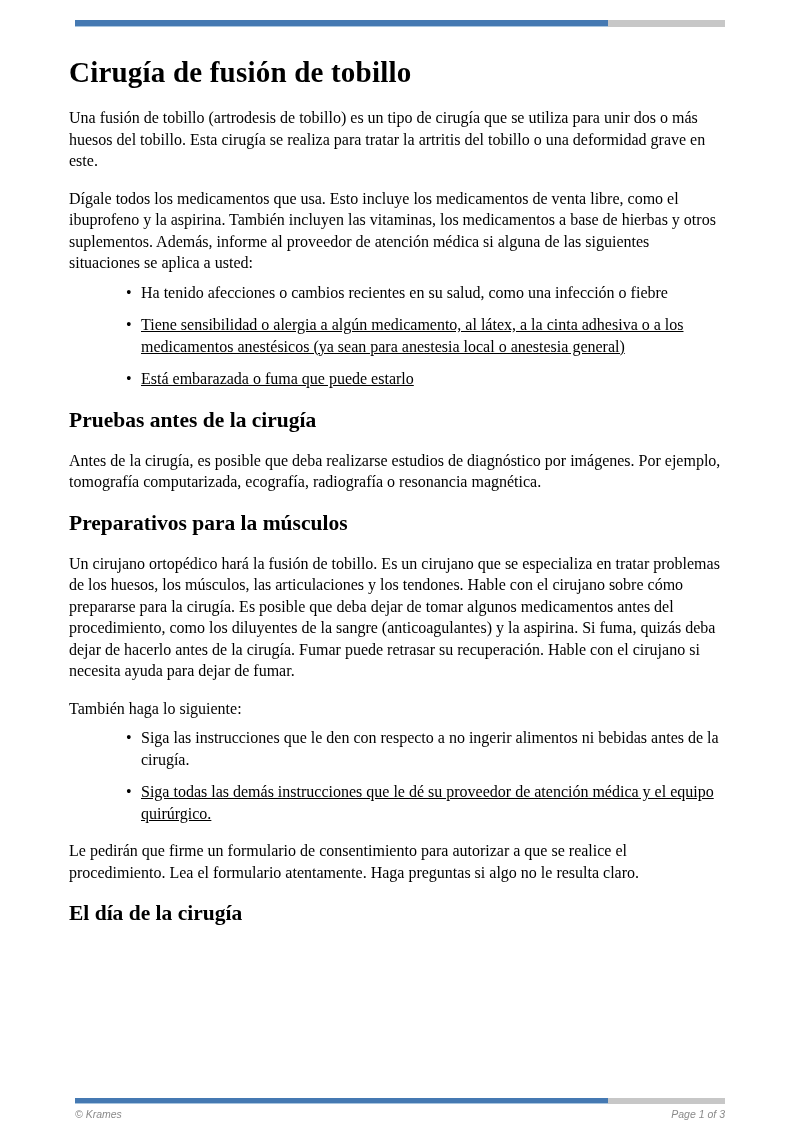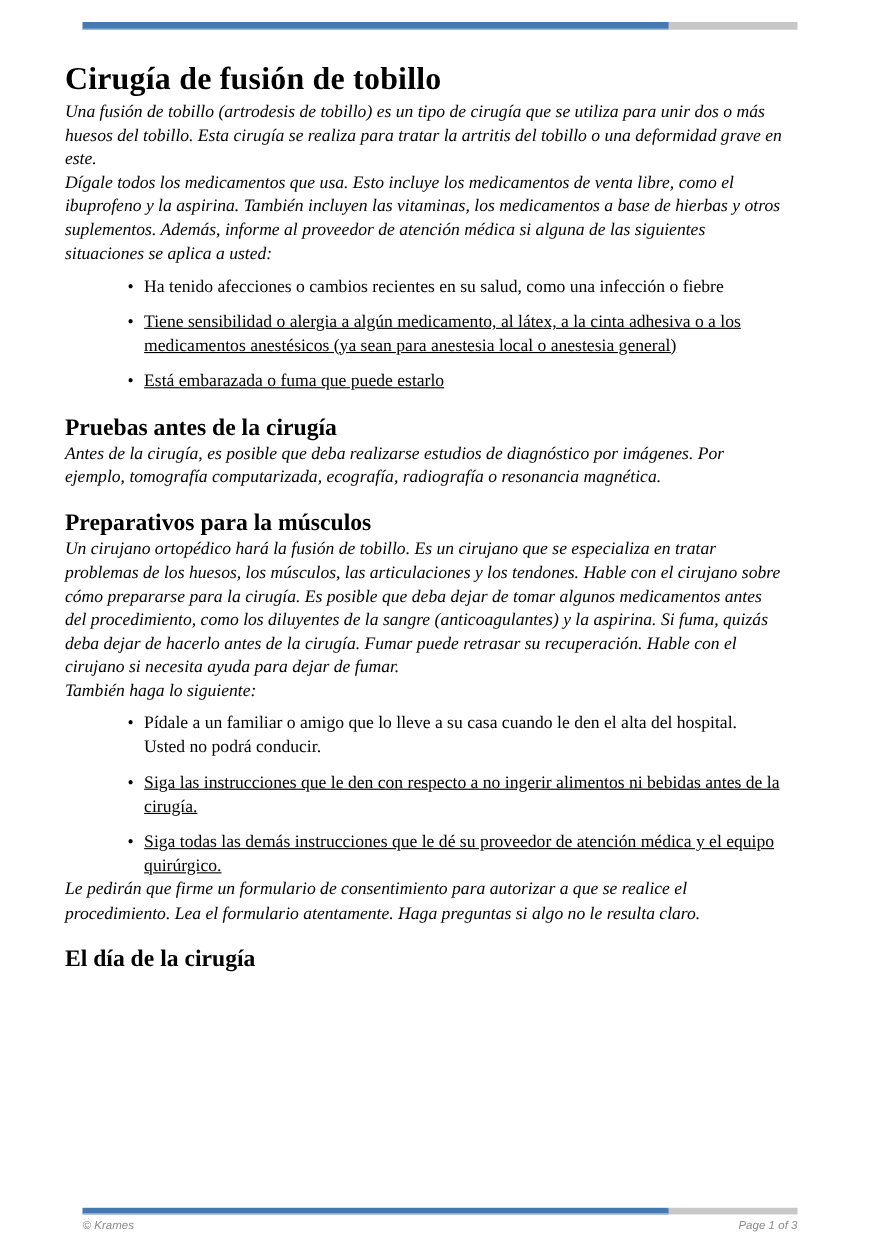--- a/index.html
+++ b/index.html
@@ -22,41 +22,40 @@
   .rule {
     display: flex;
     width: 100%;
   }
   .rule-top { position: absolute; top: 20px; left: 75px; width: 650px; height: 7px; }
   .rule-blue { width: 82%; height: 100%; background: var(--accent_blue); border-bottom: 1px solid #a8c4de; }
   .rule-gray { flex: 1; height: 100%; background: var(--bar_gray); }
   .content {
     position: absolute;
     top: 27px;
-    left: 59px;
+    left: 69px;
     width: 652px;
   }
   h1.doc-title {
     font-size: 29px;
     line-height: 38px;
     font-weight: bold;
     margin-top: 26px;
     letter-spacing: 0.2px;
   }
   h2.section-heading {
     font-size: 21.5px;
     line-height: 27px;
     font-weight: bold;
     margin-top: 17px;
   }
   p.body-par {
     font-size: 16px;
     line-height: 21.5px;
-    margin-top: 0;
-    font-style: italic;
+    margin-top: 16px;
   }
   ul.bullet-list {
     list-style: none;
     margin-top: 8px;
     padding-left: 72px;
   }
   ul.bullet-list li {
     position: relative;
     font-size: 16px;
     line-height: 21.5px;
@@ -109,21 +108,20 @@
       <li>Está embarazada o fuma que puede estarlo</li>
     </ul>
 
     <h2 class="section-heading">Pruebas antes de la cirugía</h2>
     <p class="body-par">Antes de la cirugía, es posible que deba realizarse estudios de diagnóstico por imágenes. Por ejemplo, tomografía computarizada, ecografía, radiografía o resonancia magnética.</p>
 
     <h2 class="section-heading">Preparativos para la músculos</h2>
     <p class="body-par">Un cirujano ortopédico hará la fusión de tobillo. Es un cirujano que se especializa en tratar problemas de los huesos, los músculos, las articulaciones y los tendones. Hable con el cirujano sobre cómo prepararse para la cirugía. Es posible que deba dejar de tomar algunos medicamentos antes del procedimiento, como los diluyentes de la sangre (anticoagulantes) y la aspirina. Si fuma, quizás deba dejar de hacerlo antes de la cirugía. Fumar puede retrasar su recuperación. Hable con el cirujano si necesita ayuda para dejar de fumar.</p>
     <p class="body-par">También haga lo siguiente:</p>
     <ul class="bullet-list">
-      <li>Pídale a un familiar o amigo que lo lleve a su casa cuando le den el alta del hospital. Usted no podrá conducir.</li>
       <li>Siga las instrucciones que le den con respecto a no ingerir alimentos ni bebidas antes de la cirugía.</li>
       <li>Siga todas las demás instrucciones que le dé su proveedor de atención médica y el equipo quirúrgico.</li>
     </ul>
     <p class="body-par">Le pedirán que firme un formulario de consentimiento para autorizar a que se realice el procedimiento. Lea el formulario atentamente. Haga preguntas si algo no le resulta claro.</p>
 
     <h2 class="section-heading">El día de la cirugía</h2>
 
   </div>
 
   <div class="footer">

